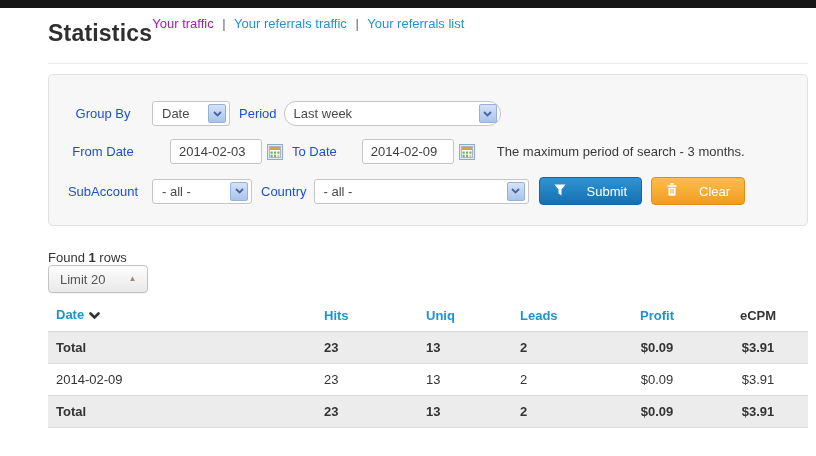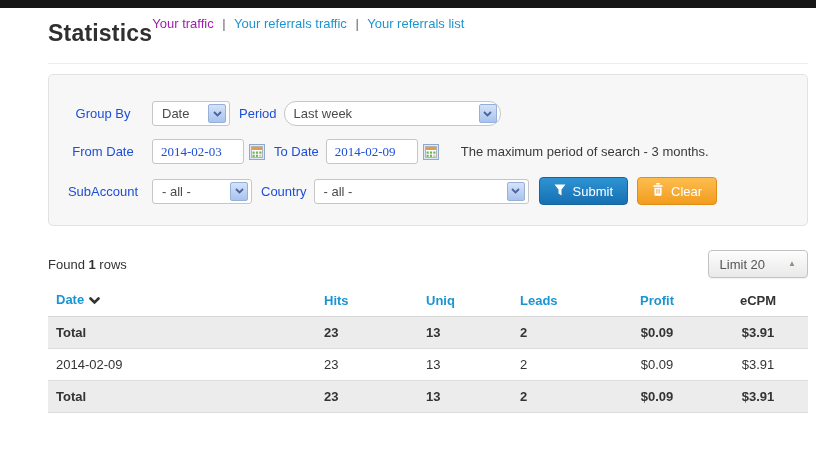--- a/index.html
+++ b/index.html
@@ -22,31 +22,31 @@
   .filter-row:last-child { margin-bottom: 2px; }
   .flabel { width: 84px; text-align: center; margin-right: 7px; color: #1d4ed8; flex: 0 0 84px; }
   .flabel.inline { width: auto; flex: 0 0 auto; margin-left: 9px; }
 
   .sel { display: inline-flex; align-items: center; justify-content: space-between; background: #fff;
          border: 1px solid #c6c6c6; border-radius: 3px; height: 25px; padding: 0 3px 0 9px; color: #4a4a4a; cursor: pointer; }
   .sel .sel-arrow { width: 18px; height: 19px; border-radius: 2px; margin-left: 8px; flex: 0 0 18px;
          background: linear-gradient(#d6e2f7, #a9c3ee); border: 1px solid #96b0dc; display: flex; align-items: center; justify-content: center; }
   .sel-w-78 { width: 78px; }  .sel-w-217 { width: 217px; border-radius: 12px; }  .sel-w-100 { width: 100px; }  .sel-w-215 { width: 215px; }
 
-  .txt { height: 25px; width: 92px; border: 1px solid #c6c6c6; border-radius: 3px; padding: 0 8px; font-size: 13px; color: #1d4ed8;
-         font-family: Liberation Serif, serif; }
+  .txt { height: 25px; width: 92px; border: 1px solid #c6c6c6; border-radius: 3px; padding: 0 8px; font-size: 13px; color: #404040;
+         font-family: Liberation Sans, sans-serif; margin-left: 18px; }
   .cal-btn { background: none; border: none; cursor: pointer; margin-left: 5px; padding: 0; line-height: 0; }
   .note { margin-left: 22px; color: #3a3a3a; }
 
-  .btn { display: inline-flex; align-items: center; gap: 7px; height: 28px; border-radius: 4px; color: #fff; font-size: 13px;
+  .btn { display: inline-flex; align-items: center; gap: 21px; height: 28px; border-radius: 4px; color: #fff; font-size: 13px;
          padding: 0 14px; cursor: pointer; font-family: "Liberation Sans", sans-serif; }
   .btn-submit { background: linear-gradient(#2e93d3, #1670b1); border: 1px solid #1566a0; margin-left: 10px; }
   .btn-clear  { background: linear-gradient(#fcbd4f, #f29c1e); border: 1px solid #e08f15; margin-left: 9px; }
 
-  .results-bar { display: flex; justify-content: space-between; align-items: center; margin-top: 24px; font-size: 13px; }
+  .results-bar { display: flex; justify-content: space-between; align-items: flex-start; margin-top: 24px; font-size: 13px; flex-direction: column; }
   .found b { font-weight: bold; }
   .btn-limit { display: inline-flex; align-items: center; gap: 23px; height: 28px; border-radius: 4px; color: #555; font-size: 13px;
          padding: 0 11px; background: linear-gradient(#fdfdfd, #e9e9e9); border: 1px solid #c3c3c3; cursor: pointer;
          box-shadow: 0 1px 1px rgba(0,0,0,.06); font-family: "Liberation Sans", sans-serif; }
   .limit-arrow { font-size: 8px; color: #9b8b7b; line-height: 1; }
 
   table.stats { width: 100%; border-collapse: collapse; table-layout: fixed; font-size: 13px; color: #333; margin-top: 6px; }
   table.stats th, table.stats td { padding: 8px 8px; overflow: hidden; white-space: nowrap; }
   thead th { text-align: left; font-weight: bold; border-bottom: 1px solid #d6d6d6; padding-top: 9px; padding-bottom: 9px; }
   th.sortable { color: #1b95d2; cursor: pointer; }

